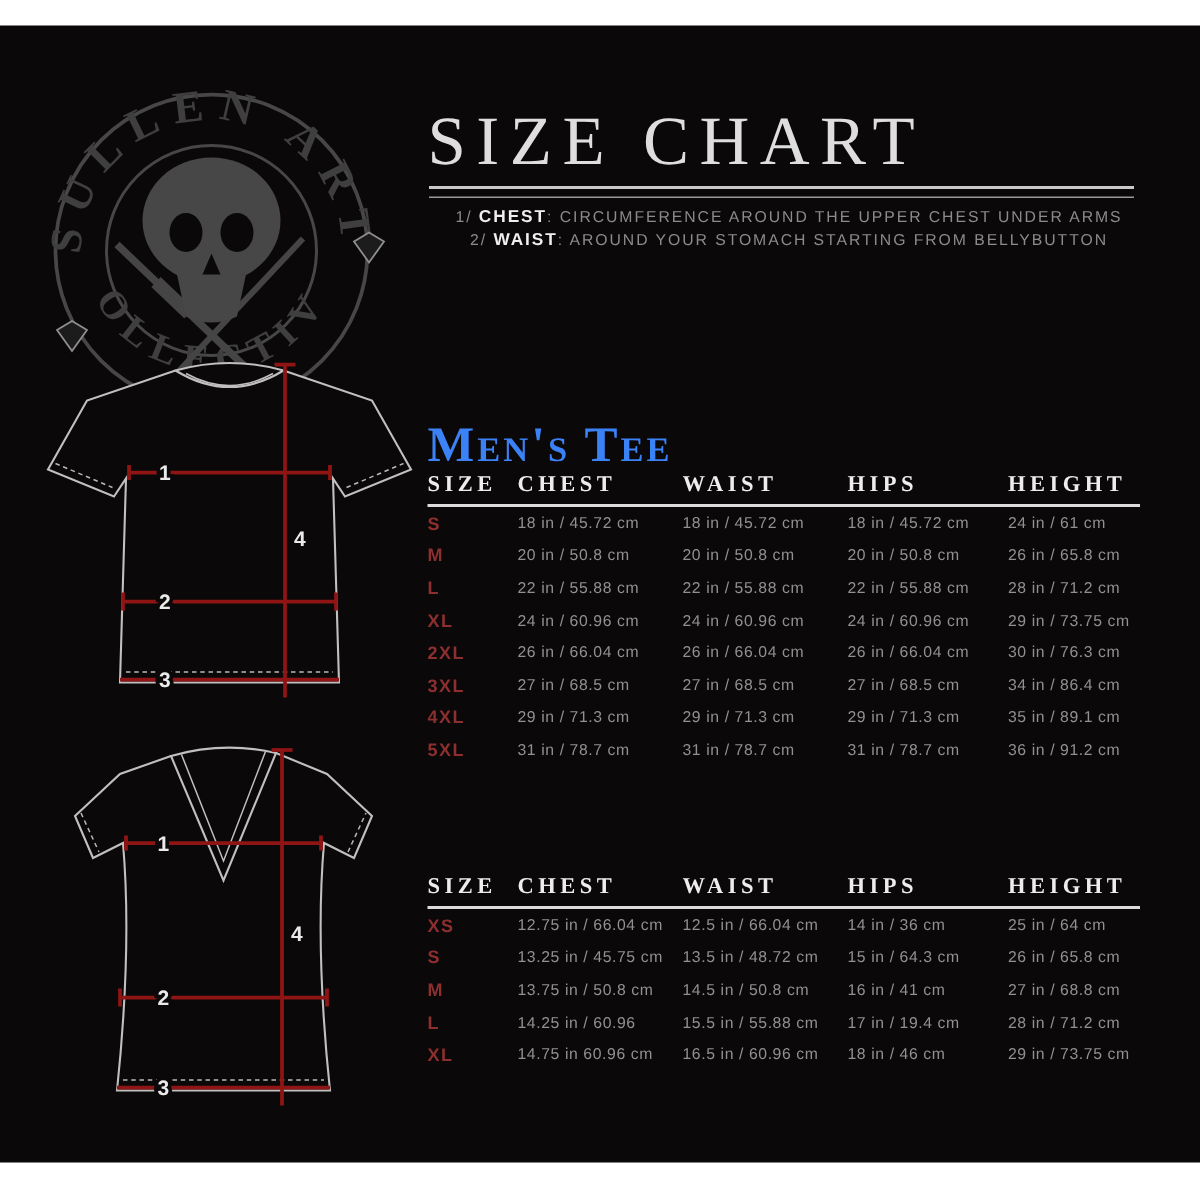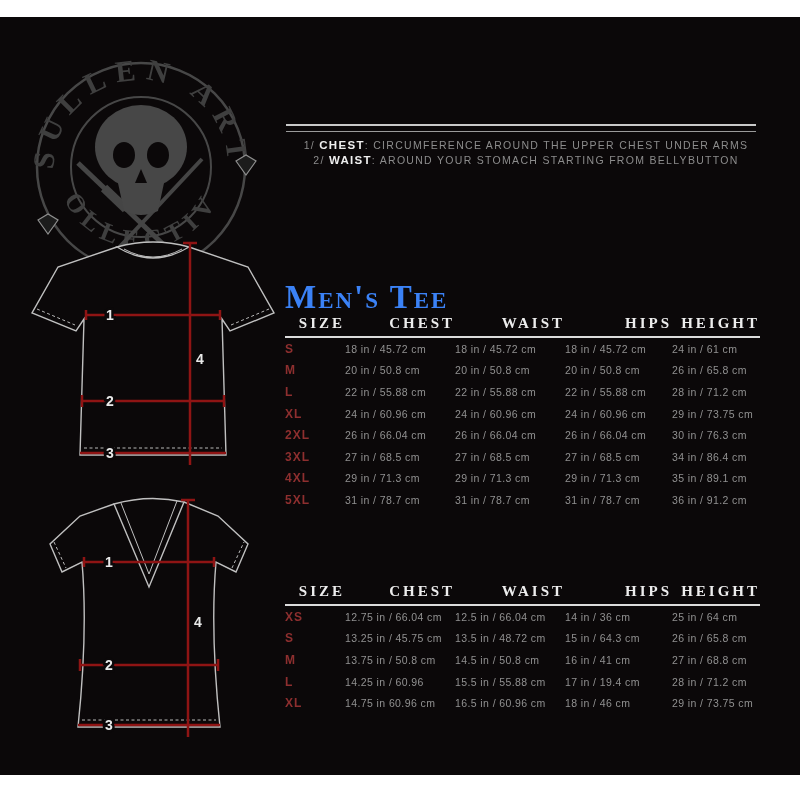--- a/index.html
+++ b/index.html
@@ -19,21 +19,21 @@
   
   .sec-heading{color:#3b82f6;font-family:"Liberation Serif",serif;font-variant:small-caps;
                font-size:33px;letter-spacing:2px;font-weight:600;}
   .mens-heading{left:285px;top:262px;}
   .womens-heading{left:285px;top:536px;}
   
   .sizetable{left:285px;width:475px;}
   .mens-table{top:298px;}
   .womens-table{top:566px;}
   .thead{display:flex;color:#ededed;font-family:"Liberation Serif",serif;font-size:15px;
-         letter-spacing:3px;font-weight:600;padding-bottom:4px;border-bottom:2px solid #dcdcdc;text-align:right;}
+         letter-spacing:3px;font-weight:600;padding-bottom:4px;border-bottom:2px solid #dcdcdc;}
   .trow{display:flex;align-items:center;height:21.6px;}
   .cell{overflow:hidden;white-space:nowrap;}
   .c0{width:60px;}.c1{width:110px;}.c2{width:110px;}.c3{width:107px;}.c4{width:88px;}
   .size-cell{color:#8e2f2f;font-weight:bold;font-size:12px;letter-spacing:1px;}
   .val-cell{color:#919191;font-size:10.5px;letter-spacing:.4px;}
   
   .mens-shirt{left:20px;top:212px;width:270px;height:248px;}
   .womens-shirt{left:20px;top:465px;width:270px;height:280px;}
   .logo{left:8px;top:20px;width:270px;height:250px;}
   svg{display:block;}
@@ -73,20 +73,21 @@
       <path d="M 133 132 L 127 146 L 139 146 Z" fill="#0b0809"></path>
     </g>
 
     <g fill="#1c1c1c" stroke="#8f8f8f" stroke-width="1.2">
       <path d="M 30 183 L 40 177 L 50 183 L 40 197 Z"></path>
       <path d="M 228 124 L 238 118 L 248 124 L 238 138 Z"></path>
       <path d="M 152 222 L 160 217 L 168 222 L 160 233 Z" stroke="#7c1c1c"></path>
     </g>
   </svg>
 
+  <div class="abs title">SIZE CHART</div>
   <div class="abs rule"></div>
 
   <div class="abs notes">
       <div class="note-line"><span class="note-num">1/ </span><span class="note-label">CHEST</span><span>: CIRCUMFERENCE AROUND THE UPPER CHEST UNDER ARMS</span></div>
       <div class="note-line"><span class="note-num">2/ </span><span class="note-label">WAIST</span><span>: AROUND YOUR STOMACH STARTING FROM BELLYBUTTON</span></div>
     </div>
 
   <svg class="abs mens-shirt" viewBox="0 0 270 248">
     <path d="M 97 18 L 38 38 L 12 84 L 56 102 L 64 90 L 60 226 L 206 226 L 202 90 L 210 102 L 254 84 L 228 38 L 169 18" fill="#0b0809" stroke="#c0c0c0" stroke-width="1.4"></path>
     <path d="M 97 18 Q 133 8 169 18 Q 133 40 97 18 Z" fill="#0b0809" stroke="#c0c0c0" stroke-width="1.4"></path>

